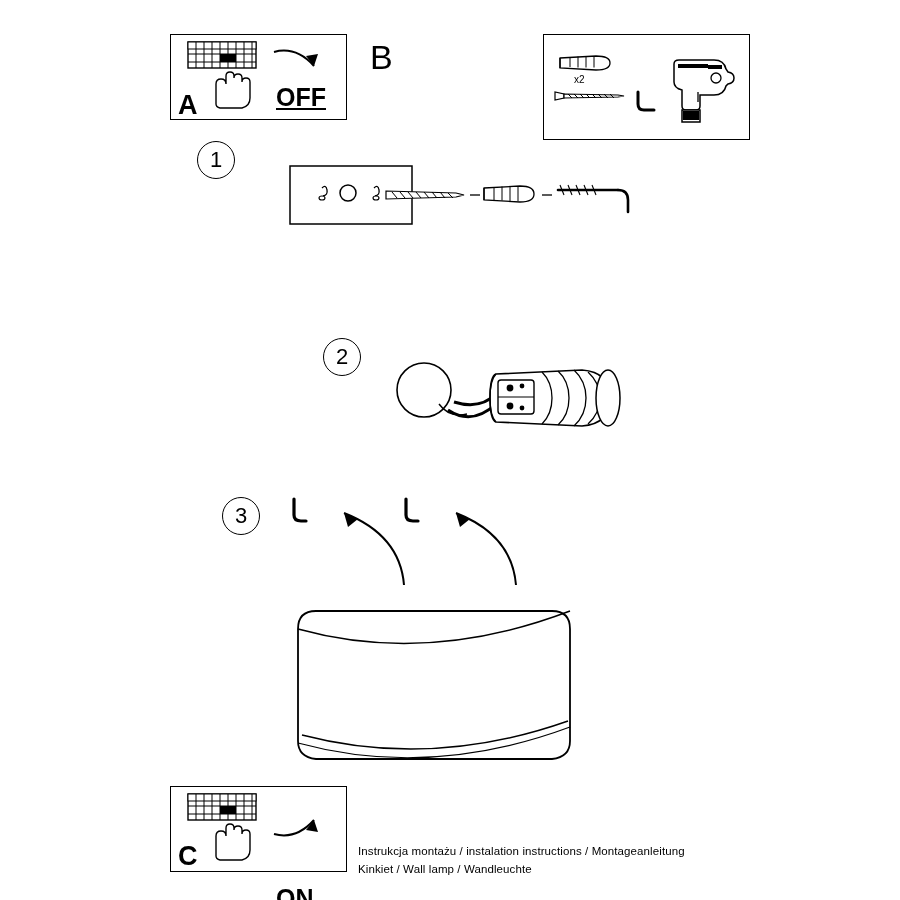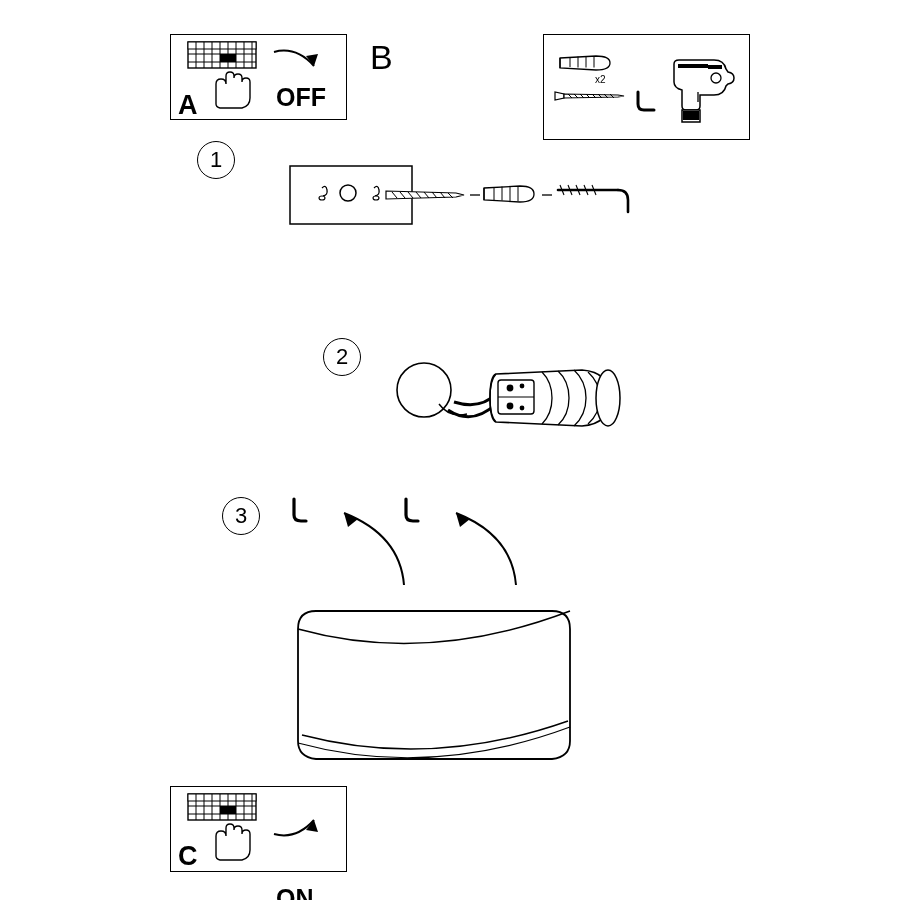--- a/index.html
+++ b/index.html
@@ -54,20 +54,21 @@
   }
   .letter.big {
     font-size: 34px;
     font-weight: 400;
   }
   .state-label {
     position: absolute;
     font-size: 25px;
     font-weight: 700;
     line-height: 1;
+    text-decoration: underline;
   }
 
   
   .caption {
     position: absolute;
     font-size: 11.5px;
     line-height: 1.55;
     color: #000;
     letter-spacing: 0.1px;
   }
@@ -131,21 +132,21 @@
       <g stroke="#000" stroke-width="1">
         <line x1="14" y1="5" x2="14" y2="15"></line>
         <line x1="22" y1="4.5" x2="22" y2="15.5"></line>
         <line x1="30" y1="4.5" x2="30" y2="15.5"></line>
         <line x1="38" y1="4.5" x2="38" y2="15.5"></line>
       </g>
       <path d="M4 6 L4 16" stroke="#000" stroke-width="1.3"></path>
     </svg>
   </div>
 
-  <div class="xlabel" style="left:595px; top:74px;">x2</div>
+  <div class="xlabel" style="left:574px; top:74px;">x2</div>
 
   <div class="abs" style="left:552px; top:86px;">
     <svg width="78" height="20" viewBox="0 0 78 20">
       <path d="M3 6 L3 14 L12 12 L12 8 Z" fill="#fff" stroke="#000" stroke-width="1.2"></path>
       <path d="M12 8 L66 9 L72 10 L66 11 L12 12 Z" fill="#fff" stroke="#000" stroke-width="1.2"></path>
       <g stroke="#000" stroke-width="1">
         <path d="M16 8 L20 12"></path>
           <path d="M22 8 L26 12"></path>
           <path d="M28 8 L32 12"></path>
         <path d="M34 8 L38 12"></path>
@@ -318,15 +319,17 @@
   </div>
 
   <div class="abs" style="left:268px; top:796px;">
     <svg width="60" height="44" viewBox="0 0 60 44">
       <path d="M6 38 q22 6 40 -14" fill="none" stroke="#000" stroke-width="2"></path>
       <path d="M46 24 L38 34 L50 36 Z" fill="#000"></path>
     </svg>
   </div>
 
   <div class="caption" style="left:358px; top:843px; width:420px;">
+    <div>Instrukcja montażu / instalation instructions / Montageanleitung</div>
+    <div>Kinkiet / Wall lamp / Wandleuchte</div>
   </div>
 
 </div>
 
 </body></html>

